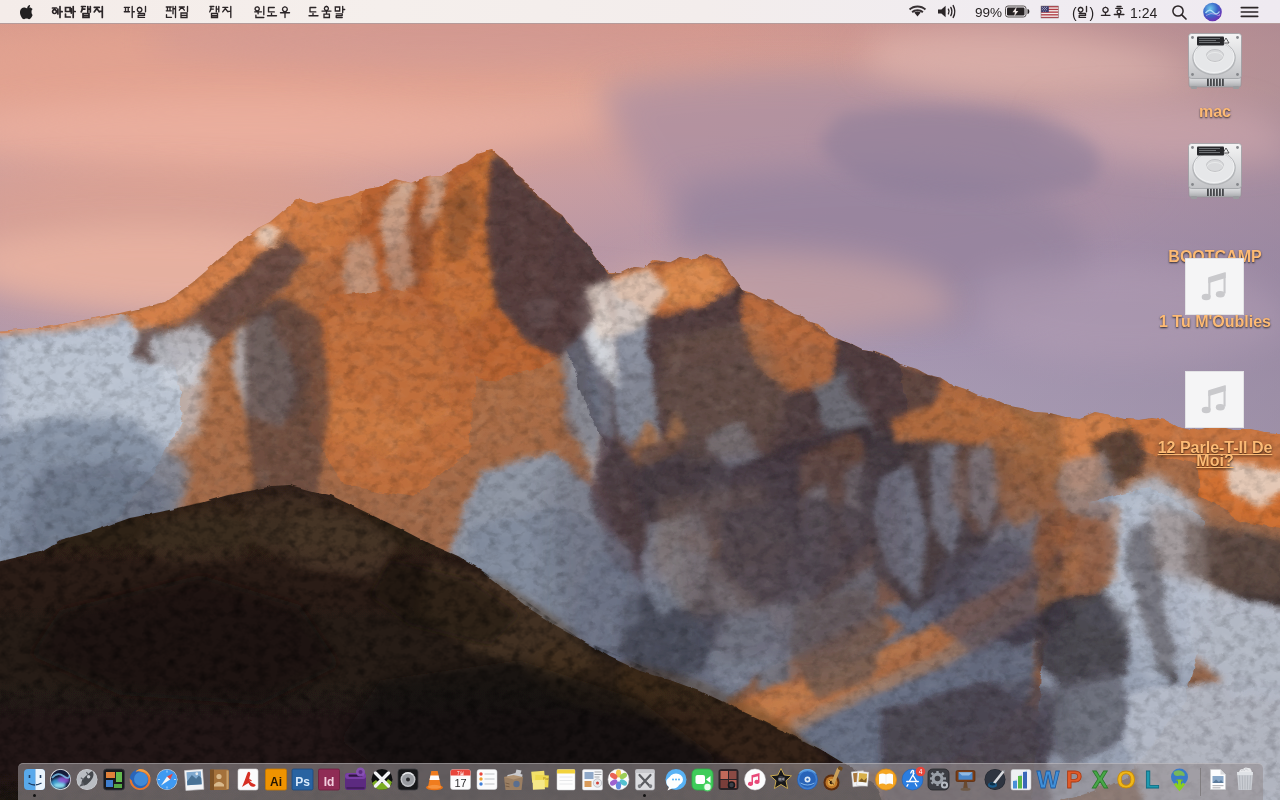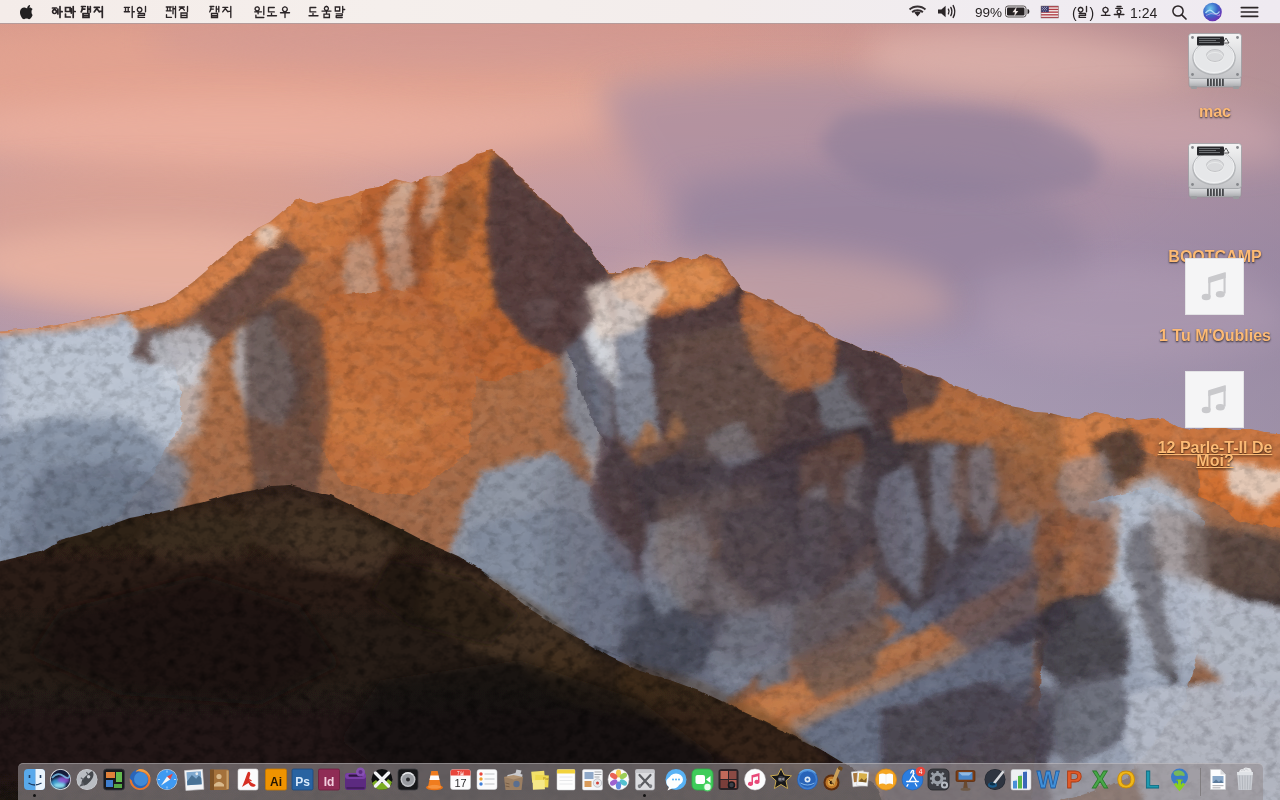--- a/index.html
+++ b/index.html
@@ -483,21 +483,21 @@
 <div style="position:absolute;left:1185px;top:258px;"><svg width="59" height="57" viewBox="0 0 59 57">
 <rect x="0.5" y="0.5" width="58" height="56" fill="#f5f5f6" stroke="#e3e3e5" stroke-width="1"></rect>
 <g fill="#c9c9cc">
 <path d="M23.3,19.3 L40.6,14.1 L40.6,20.1 L23.3,25.2 Z"></path>
 <rect x="23.3" y="20" width="2.1" height="19"></rect>
 <rect x="38.5" y="15" width="2.1" height="20.5"></rect>
 <ellipse cx="21.2" cy="39" rx="4.5" ry="3.3"></ellipse>
 <ellipse cx="35.3" cy="36.2" rx="4.5" ry="3.3"></ellipse>
 </g>
 </svg></div>
-<div class="deskicon" style="left:1155px;top:326px;">
+<div class="deskicon" style="left:1155px;top:312px;">
       <div class="lab">1 Tu M'Oublies</div>
     </div>
 <div style="position:absolute;left:1185px;top:371px;"><svg width="59" height="57" viewBox="0 0 59 57">
 <rect x="0.5" y="0.5" width="58" height="56" fill="#f5f5f6" stroke="#e3e3e5" stroke-width="1"></rect>
 <g fill="#c9c9cc">
 <path d="M23.3,19.3 L40.6,14.1 L40.6,20.1 L23.3,25.2 Z"></path>
 <rect x="23.3" y="20" width="2.1" height="19"></rect>
 <rect x="38.5" y="15" width="2.1" height="20.5"></rect>
 <ellipse cx="21.2" cy="39" rx="4.5" ry="3.3"></ellipse>
 <ellipse cx="35.3" cy="36.2" rx="4.5" ry="3.3"></ellipse>

